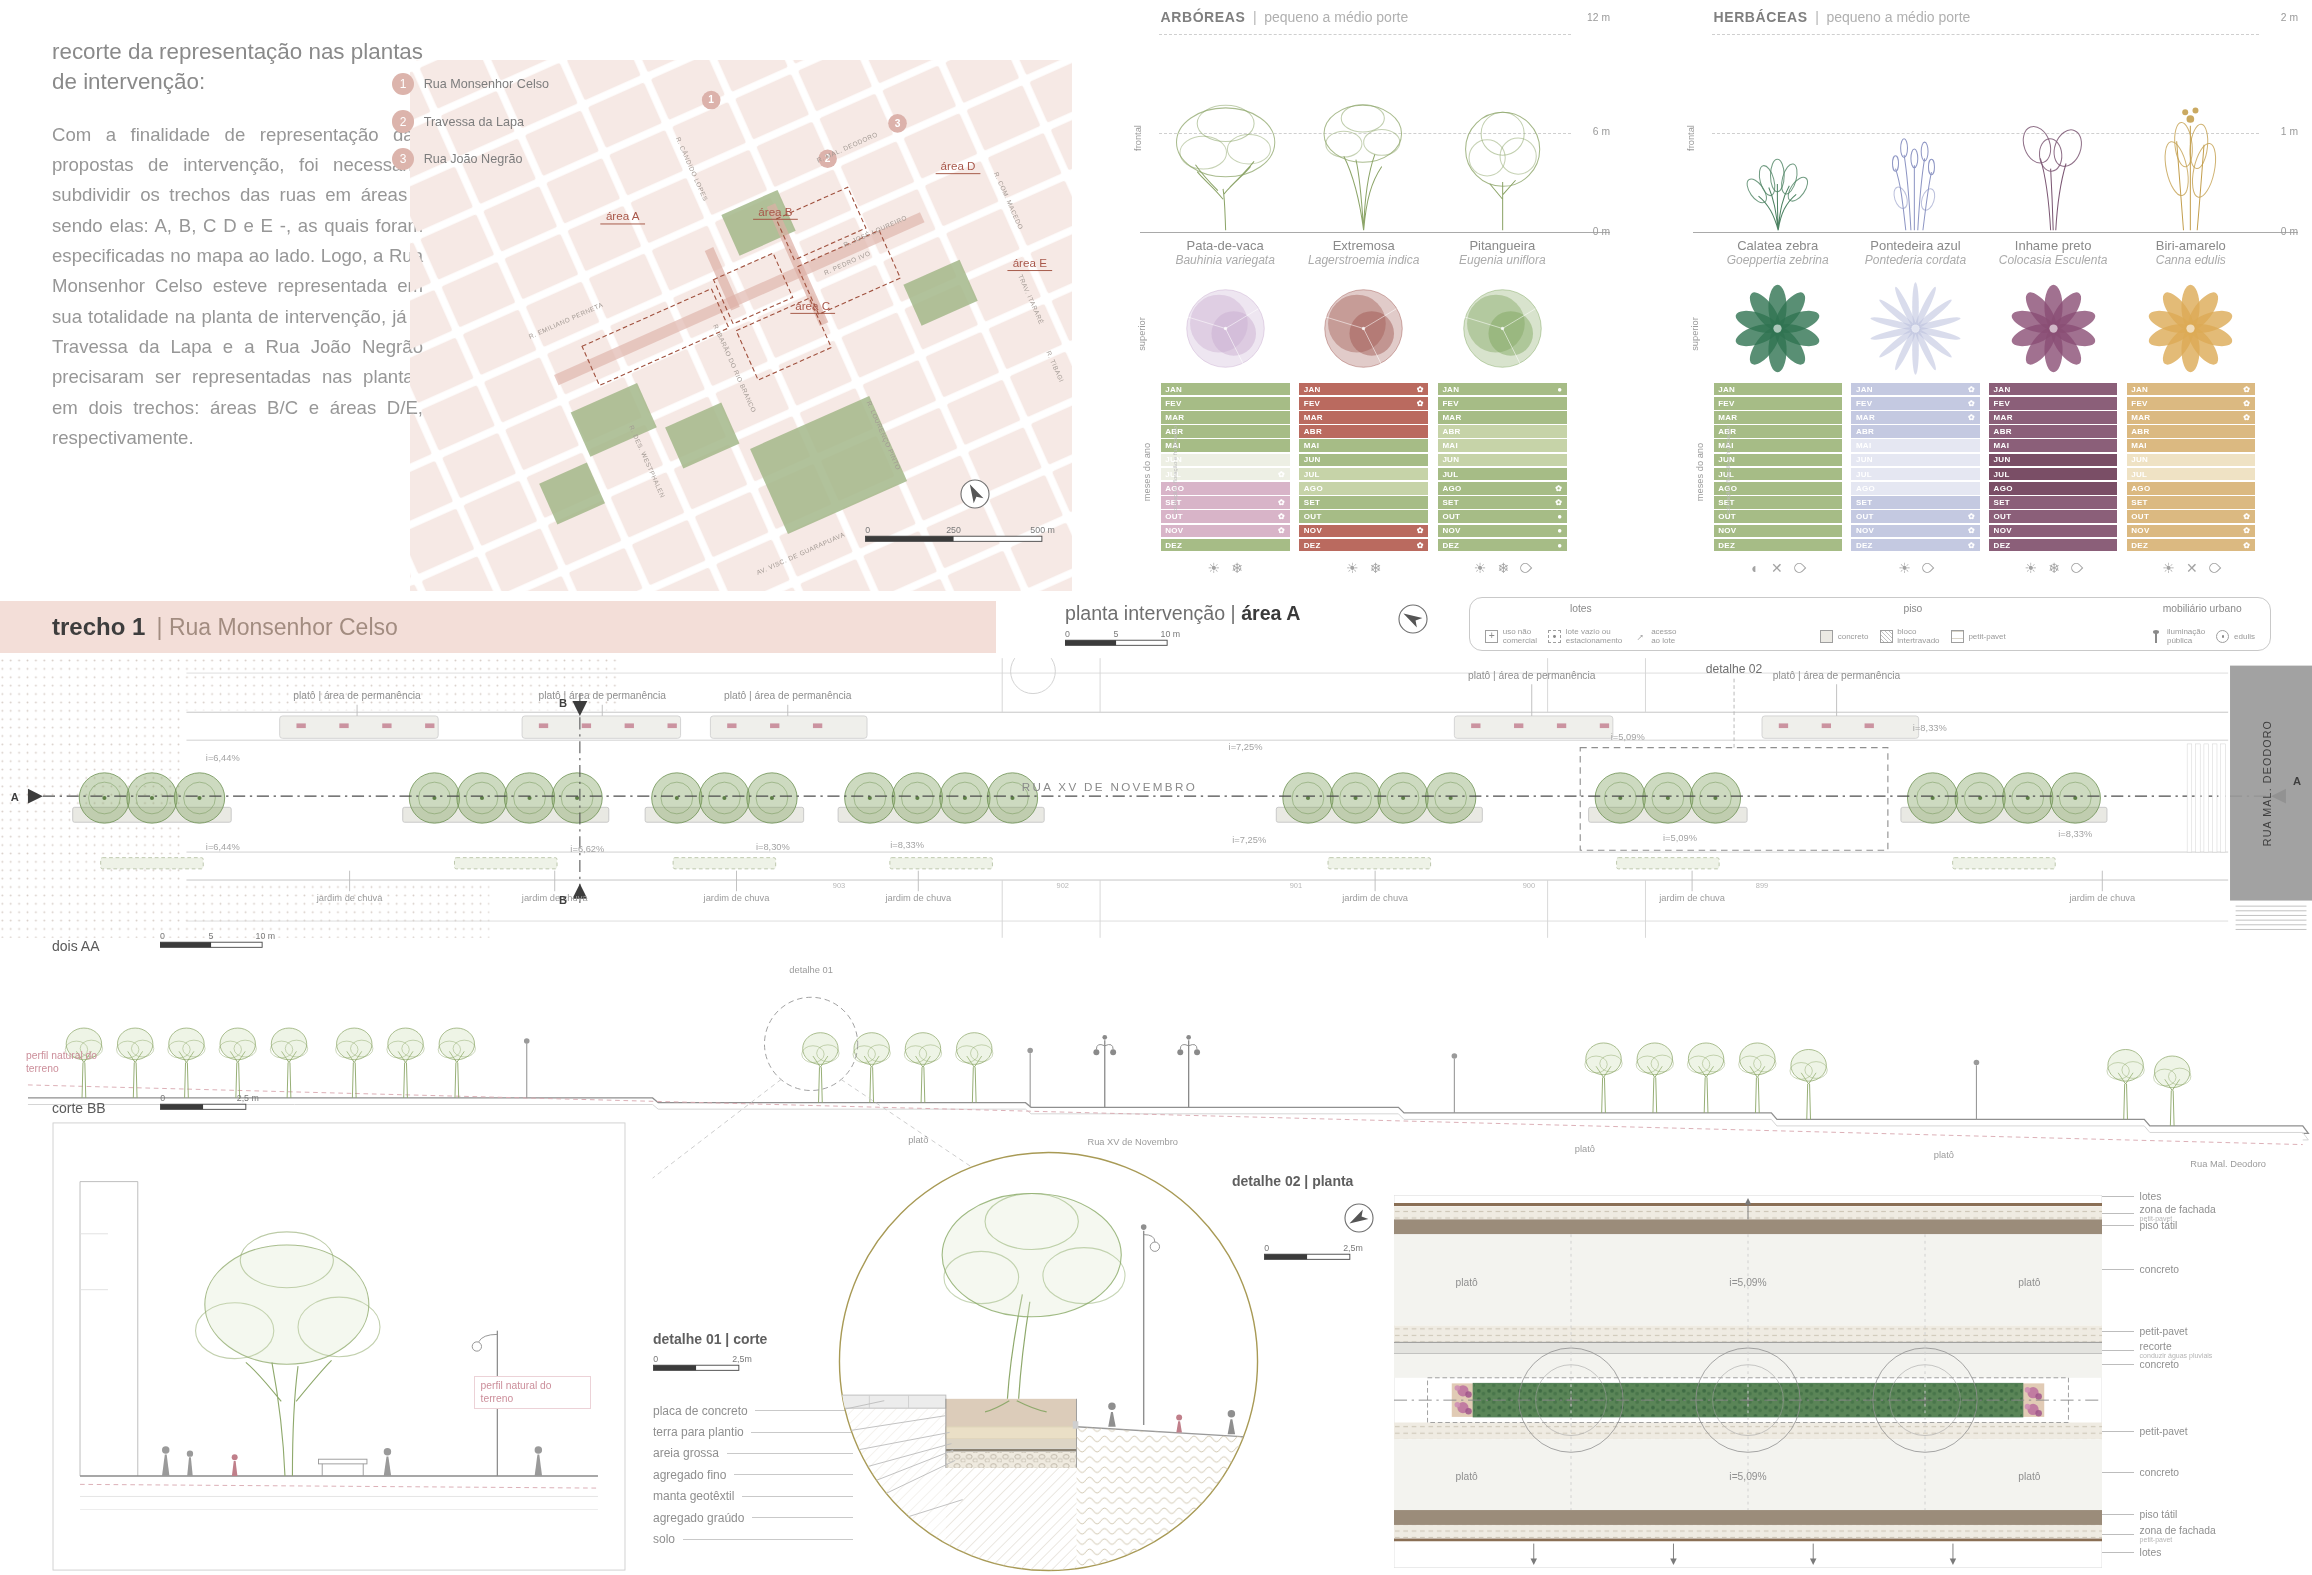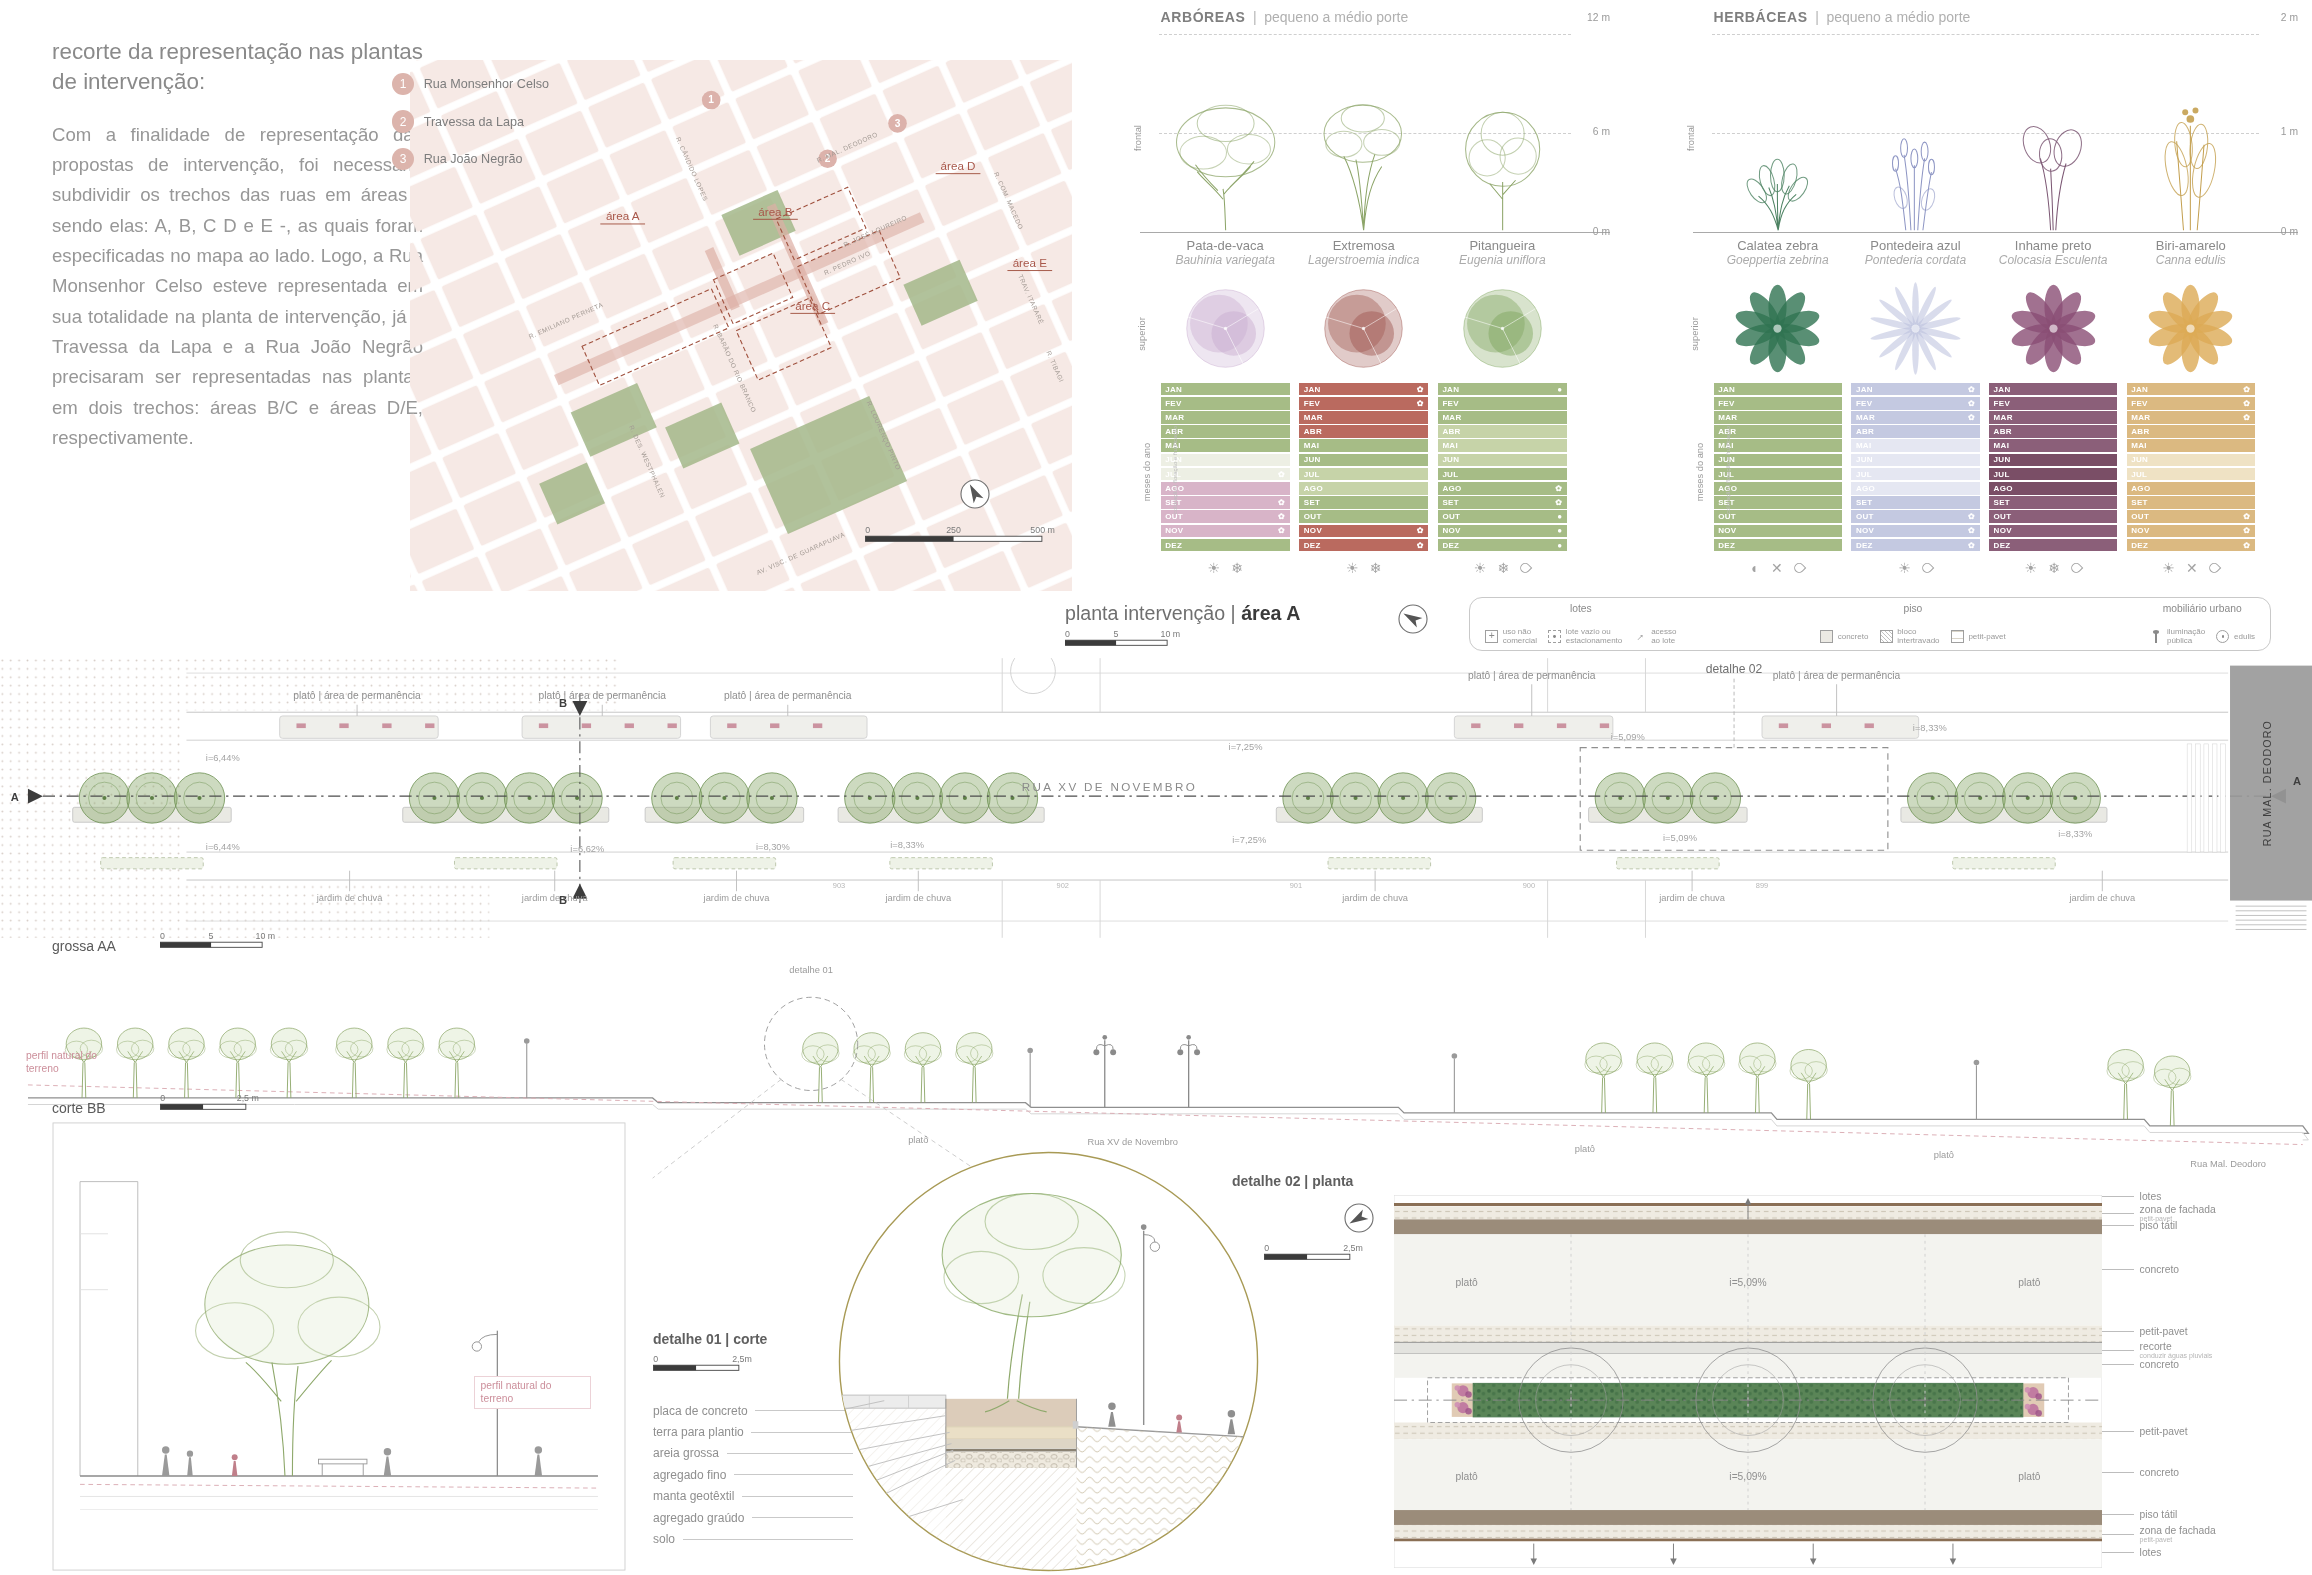--- a/index.html
+++ b/index.html
@@ -822,20 +822,27 @@
           <span class="care-ic care-water"></span>
         </div>
         <div class="sp-care">
           <span class="care-ic care-sun"></span>
           <span class="care-ic care-nofrost"></span>
           <span class="care-ic care-water"></span>
         </div>
       </div>
   </section>
 
+  <div id="banner">
+    <span class="banner-t">trecho 1</span>
+    <span class="banner-s">
+      <span>|</span>
+      <span>Rua Monsenhor Celso</span>
+    </span>
+  </div>
 
   <div id="planta-head">
     <span>planta intervenção</span>
     <span>|</span>
     <span class="ph-area">área A</span>
   </div>
   <div id="planta-scale"><svg viewBox="0 0 126 20" width="117" height="18.6">
         <text x="0" y="8" text-anchor="start" class="scale-txt">0</text>
         <text x="55" y="8" text-anchor="middle" class="scale-txt">5</text>
         <text x="124" y="8" text-anchor="end" class="scale-txt">10 m</text>
@@ -1125,21 +1132,21 @@
       <text x="1140" y="247" class="tiny" text-anchor="middle">902</text>
       <text x="1390" y="247" class="tiny" text-anchor="middle">901</text>
       <text x="1640" y="247" class="tiny" text-anchor="middle">900</text>
       <text x="1890" y="247" class="tiny" text-anchor="middle">899</text>
       <text x="16" y="153" class="mark" text-anchor="middle">A</text>
       <text x="2464" y="136" class="mark" text-anchor="middle">A</text>
       <text x="604" y="52" class="mark" text-anchor="middle">B</text>
       <text x="604" y="264" class="mark" text-anchor="middle">B</text>
     </svg>
 
-  <div id="aa-head">grossa AA</div>
+  <div id="aa-head">dois AA</div>
   <div id="aa-scale"><svg viewBox="0 0 126 20" width="117" height="18.6">
         <text x="0" y="8" text-anchor="start" class="scale-txt">0</text>
         <text x="55" y="8" text-anchor="middle" class="scale-txt">5</text>
         <text x="124" y="8" text-anchor="end" class="scale-txt">10 m</text>
         <rect x="0" y="11" width="110" height="5.5" fill="#ffffff" stroke="#4a4a4a" stroke-width="1"></rect>
         <rect x="0" y="11" width="55" height="5.5" fill="#3b3b3b"></rect>
       </svg></div>
   <svg id="aa-svg" viewBox="0 0 2481 240">
       <path d="M30,150 L310,150 L316,150 L700,150 L706,155 L1100,155 L1106,160 L1500,160 L1506,166 L1900,166 L1906,173 L2300,173 L2306,180 L2470,180 L2476,188 L2470,188" fill="none" stroke="#8f8f8f" stroke-width="1.4"></path>
       <path d="M30,150 L310,150 L316,150 L700,150 L706,155 L1100,155 L1106,160 L1500,160 L1506,166 L1900,166 L1906,173 L2300,173 L2306,180 L2470,180 L2476,188 L2470,188" transform="translate(0,7)" stroke="#d2d2d2" fill="none"></path>

